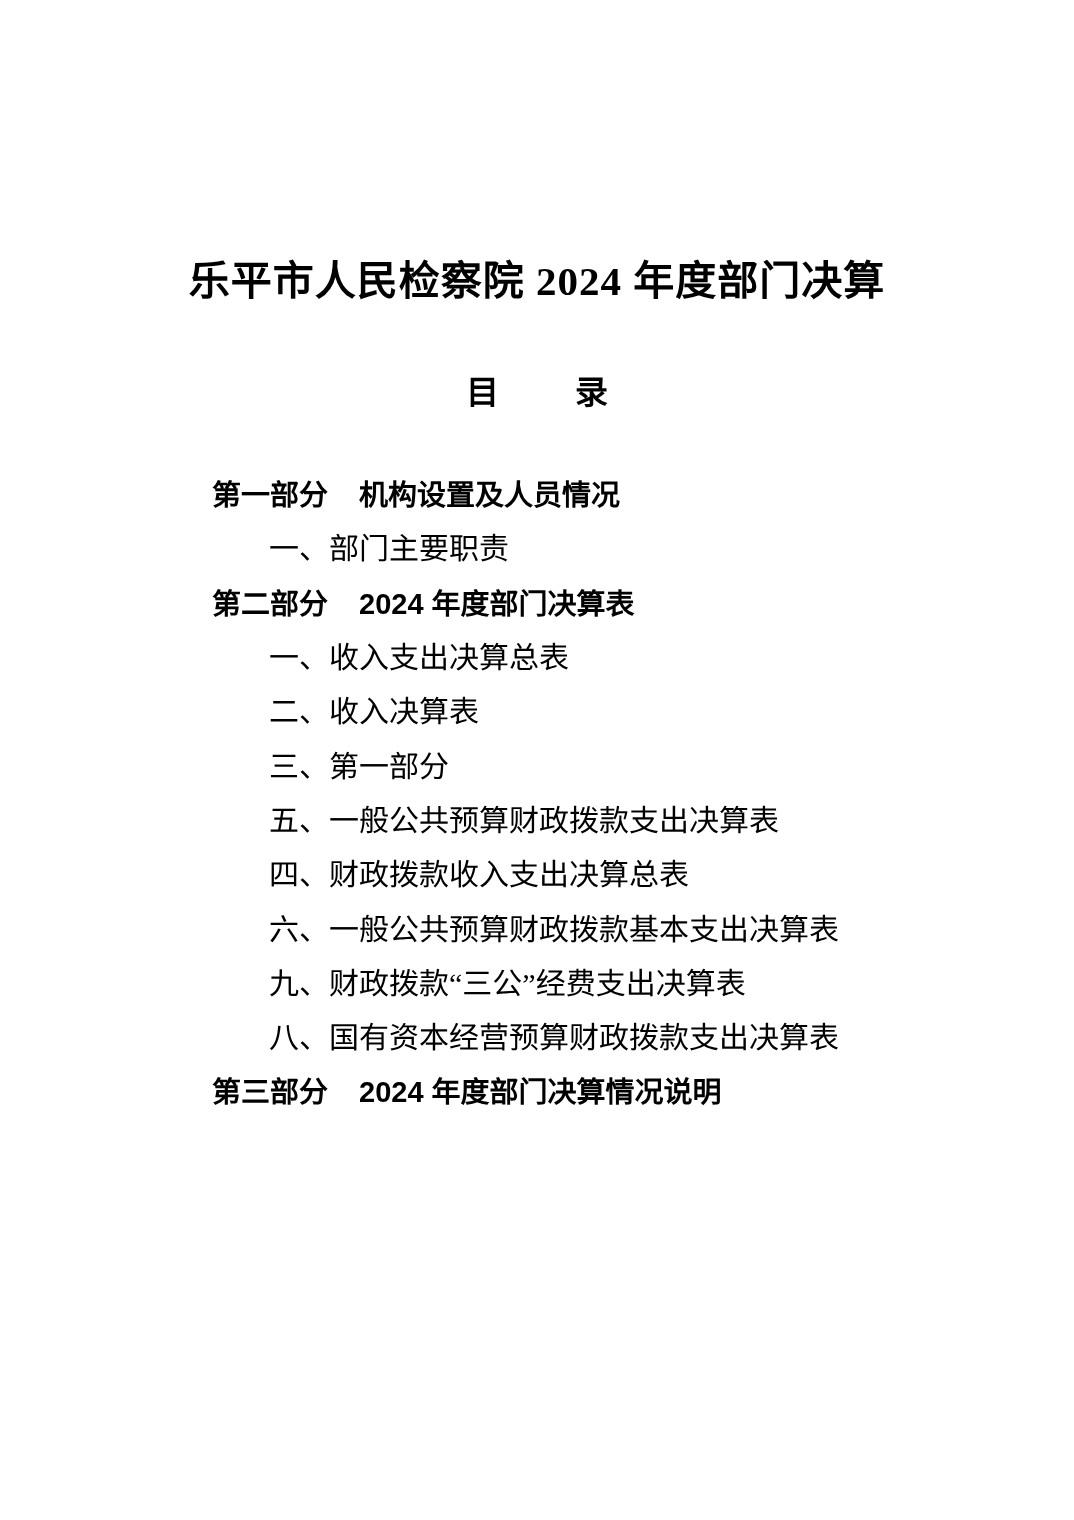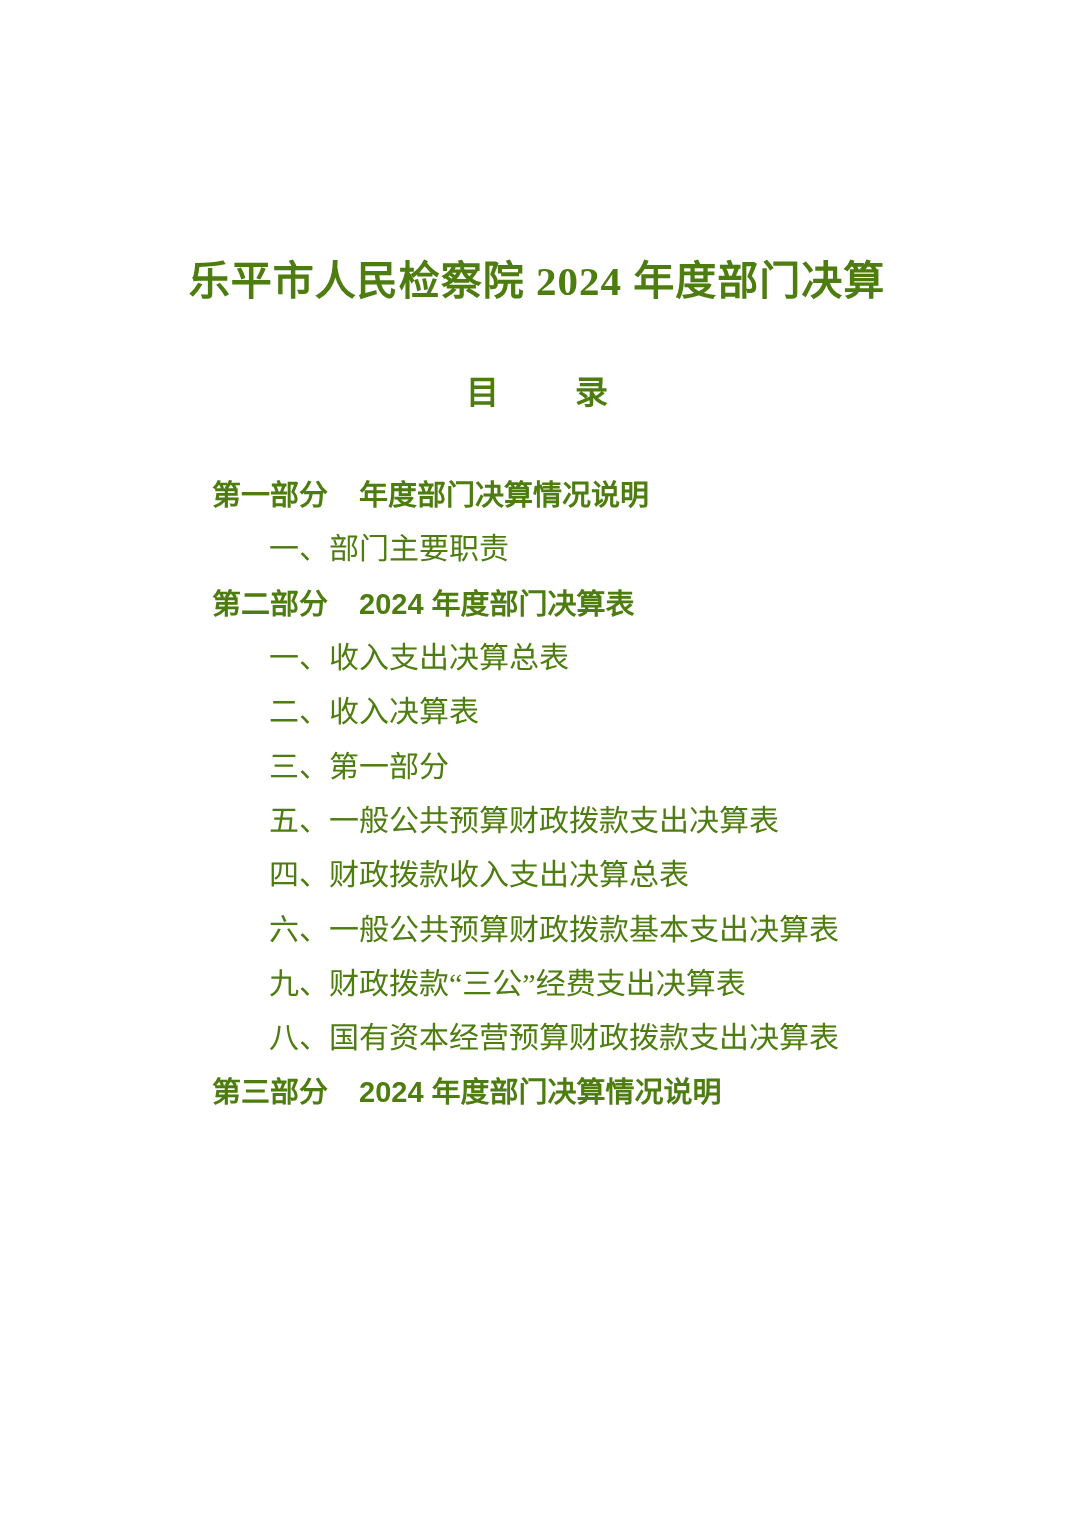--- a/index.html
+++ b/index.html
@@ -5,21 +5,21 @@
   html, body {
     margin: 0;
     padding: 0;
     background: #ffffff;
   }
   .page {
     position: relative;
     width: 1074px;
     height: 1520px;
     background: #ffffff;
-    color: #4d7c0f;
+    color: #000000;
     overflow: hidden;
     font-family: "Liberation Serif", serif;
   }
   .doc-title {
     position: absolute;
     top: 247px;
     left: 0;
     width: 100%;
     text-align: center;
     font-family: "Liberation Serif", serif;
@@ -75,21 +75,21 @@
 
   <div class="toc-heading">
     <span>目</span>
     <span>录</span>
   </div>
 
   <div class="toc">
 
     <div class="row heading">
       <span>第一部分</span>
-      <span>年度部门决算情况说明</span>
+      <span>机构设置及人员情况</span>
     </div>
     <div class="row item">
       <span>一、部门主要职责</span>
     </div>
 
     <div class="row heading">
       <span>第二部分</span>
       <span>2024 年度部门决算表</span>
     </div>
     <div class="row item">

